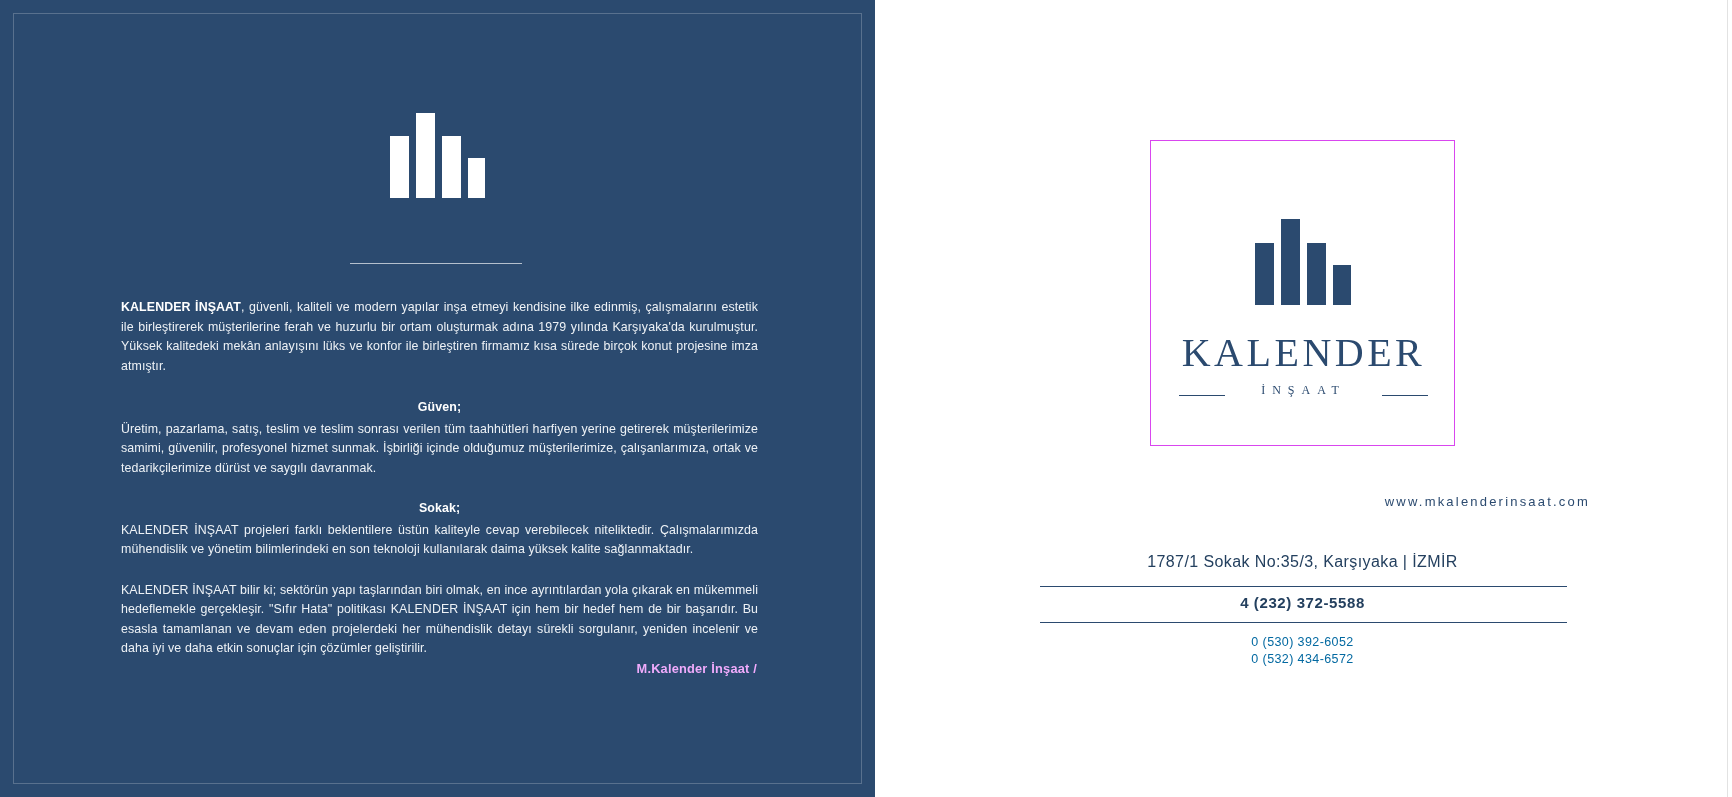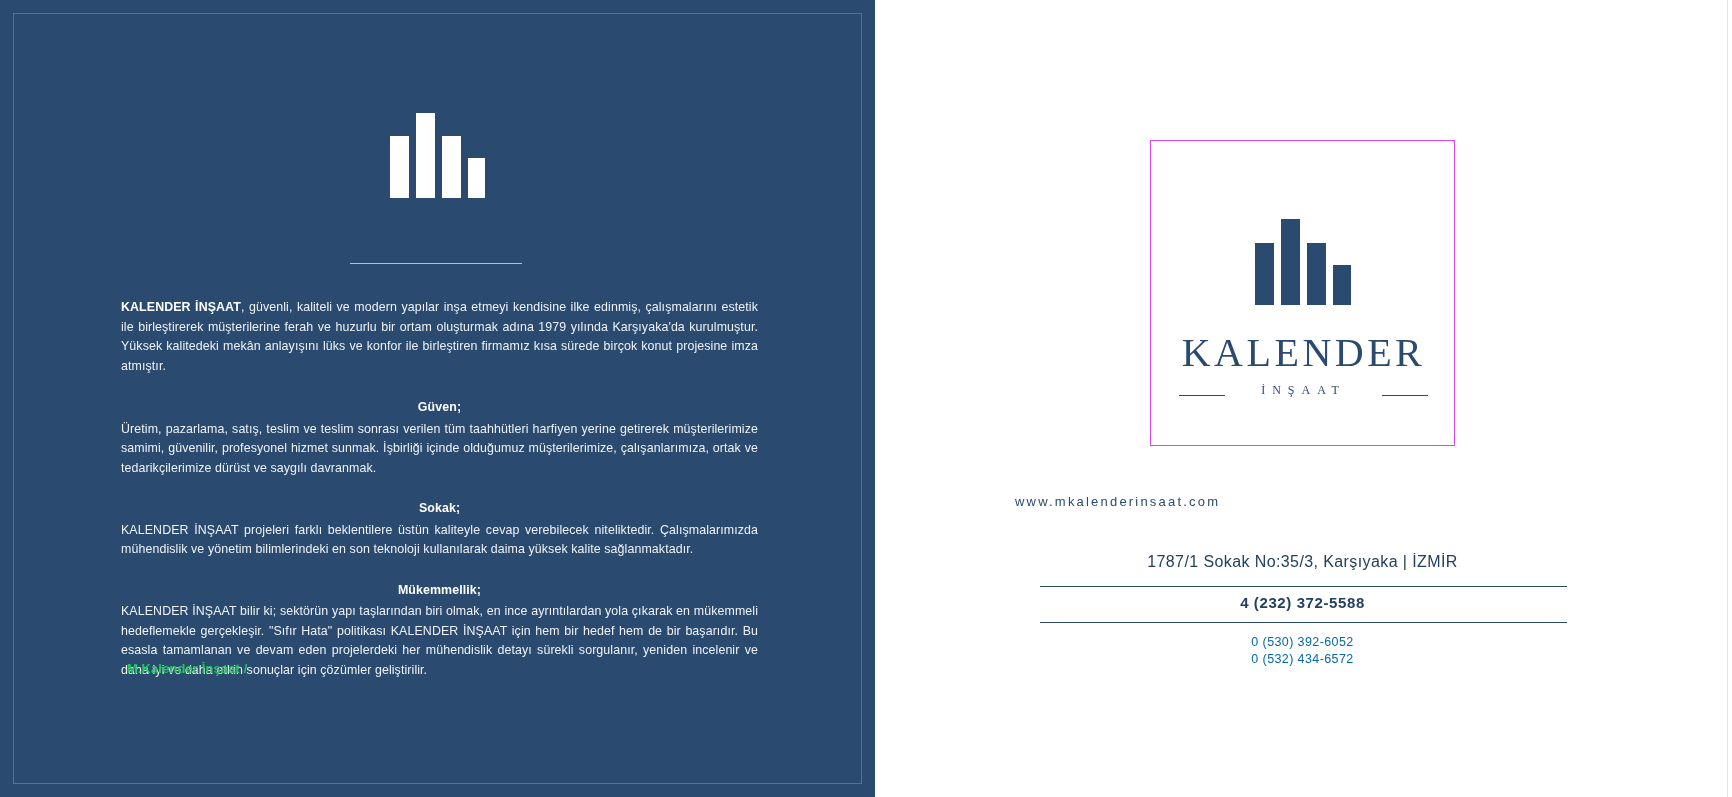--- a/index.html
+++ b/index.html
@@ -89,25 +89,25 @@
   .copy .head {
     font-weight: bold;
     color: #ffffff;
     margin-bottom: 2px;
     text-align: center;
   }
   .copy .block { margin-bottom: 21px; }
 
   .signature {
     position: absolute;
-    left: 127px;
+    left: 120px;
     top: 661px;
     width: 637px;
-    text-align: left;
-    color: #22c55e;
+    text-align: right;
+    color: #f0abfc;
     font-weight: bold;
     font-size: 12.8px;
     letter-spacing: 0.2px;
   }
 
   
   .right-panel {
     position: absolute;
     left: 875px;
     top: 0;
@@ -173,21 +173,21 @@
     background: #2b4a6f;
   }
   .brand-sub-rule-l { left: 28px; }
   .brand-sub-rule-r { left: 231px; }
 
   .website {
     position: absolute;
     left: 140px;
     top: 494px;
     width: 575px;
-    text-align: left;
+    text-align: right;
     color: #2b4a6f;
     font-size: 13px;
     letter-spacing: 2.2px;
   }
 
   .address {
     position: absolute;
     left: 140px;
     top: 553px;
     width: 575px;
@@ -273,21 +273,20 @@
         <div class="head">Güven;</div>
         <p>Üretim, pazarlama, satış, teslim ve teslim sonrası verilen tüm taahhütleri harfiyen yerine getirerek müşterilerimize samimi, güvenilir, profesyonel hizmet sunmak. İşbirliği içinde olduğumuz müşterilerimize, çalışanlarımıza, ortak ve tedarikçilerimize dürüst ve saygılı davranmak.</p>
       </div>
 
       <div class="block">
         <div class="head">Sokak;</div>
         <p>KALENDER İNŞAAT projeleri farklı beklentilere üstün kaliteyle cevap verebilecek niteliktedir. Çalışmalarımızda mühendislik ve yönetim bilimlerindeki en son teknoloji kullanılarak daima yüksek kalite sağlanmaktadır.</p>
       </div>
 
       <div class="block">
-        <div class="head">Mükemmellik;</div>
         <p>KALENDER İNŞAAT bilir ki; sektörün yapı taşlarından biri olmak, en ince ayrıntılardan yola çıkarak en mükemmeli hedeflemekle gerçekleşir. "Sıfır Hata" politikası KALENDER İNŞAAT için hem bir hedef hem de bir başarıdır. Bu esasla tamamlanan ve devam eden projelerdeki her mühendislik detayı sürekli sorgulanır, yeniden incelenir ve daha iyi ve daha etkin sonuçlar için çözümler geliştirilir.</p>
       </div>
     </div>
 
     <div class="signature">M.Kalender İnşaat /</div>
   </div>
 
   <div class="right-panel">
 
     <div class="card">

